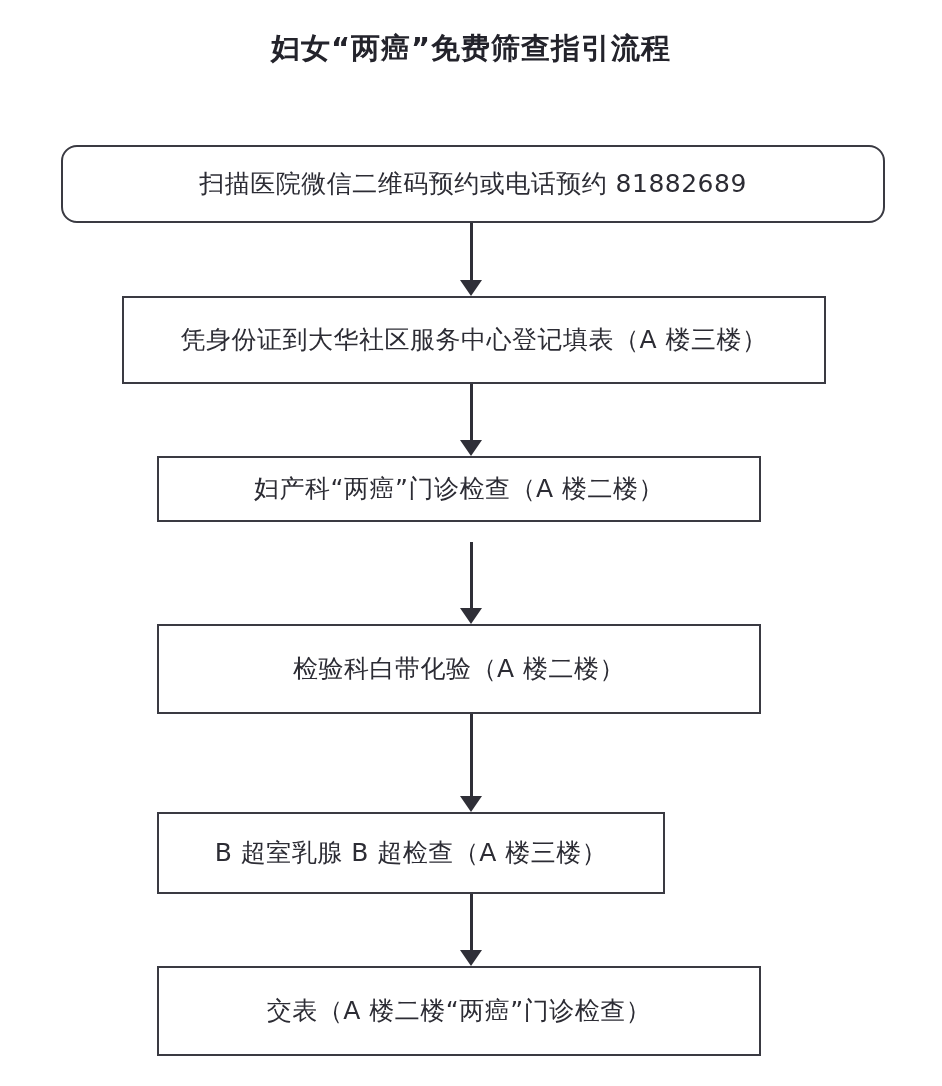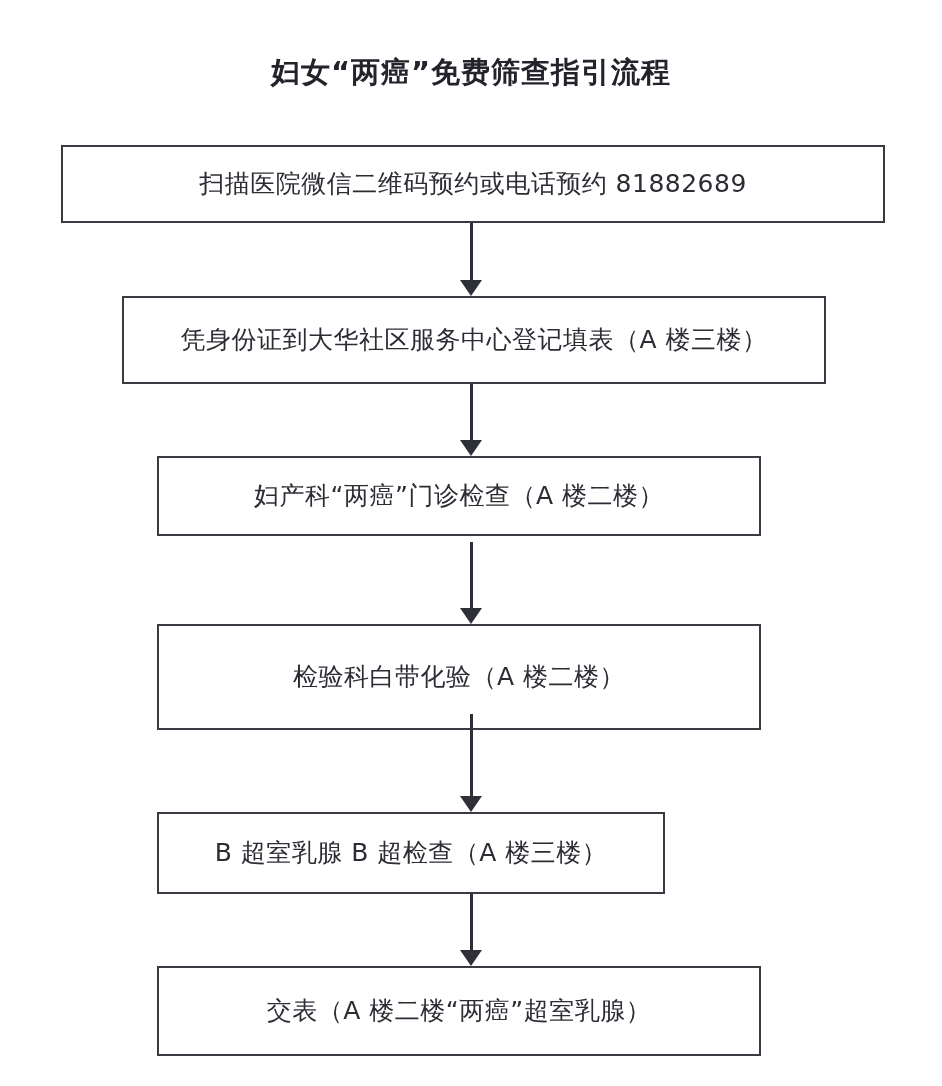--- a/index.html
+++ b/index.html
@@ -13,21 +13,21 @@
   #page {
     position: relative;
     width: 942px;
     height: 1086px;
     background: #ffffff;
     overflow: hidden;
   }
   .title {
     position: absolute;
     left: 0;
-    top: 52px;
+    top: 28px;
     width: 942px;
     text-align: center;
     font-size: 29px;
     font-weight: bold;
     color: #23232b;
     letter-spacing: 1px;
     line-height: 40px;
     white-space: nowrap;
   }
   .node {
@@ -70,62 +70,62 @@
     border-top: 16px solid #2f2f37;
   }
 </style>
 </head>
 <body>
 
 <div id="page">
 
   <div class="title">妇女“两癌”免费筛查指引流程</div>
 
-  <div class="node" id="node-0" style="left: 61px; top: 145px; width: 824px; height: 78px;">
+  <div class="node" id="node-0" style="left: 61px; top: 145px; width: 824px; height: 78px; border-radius: 16px;">
     <span class="node-label">扫描医院微信二维码预约或电话预约 81882689</span>
   </div>
 
   <div class="connector" id="conn-0" style="left: 460px; top: 223px; height: 73px;">
     <div class="shaft" style="height: 59px;"></div>
     <div class="head"></div>
   </div>
 
   <div class="node" id="node-1" style="left: 106px; top: 296px; width: 704px; height: 88px; margin-left: 16px;">
     <span class="node-label">凭身份证到大华社区服务中心登记填表（A 楼三楼）</span>
   </div>
 
   <div class="connector" id="conn-1" style="left: 460px; top: 384px; height: 72px;">
     <div class="shaft" style="height: 58px;"></div>
     <div class="head"></div>
   </div>
 
-  <div class="node" id="node-2" style="left: 157px; top: 456px; width: 604px; height: 80px;">
+  <div class="node" id="node-2" style="left: 157px; top: 456px; width: 604px; height: 66px;">
     <span class="node-label">妇产科“两癌”门诊检查（A 楼二楼）</span>
   </div>
 
   <div class="connector" id="conn-2" style="left: 460px; top: 542px; height: 82px;">
     <div class="shaft" style="height: 68px;"></div>
     <div class="head"></div>
   </div>
 
-  <div class="node" id="node-3" style="left: 157px; top: 624px; width: 604px; height: 106px;">
+  <div class="node" id="node-3" style="left: 157px; top: 624px; width: 604px; height: 90px;">
     <span class="node-label">检验科白带化验（A 楼二楼）</span>
   </div>
 
   <div class="connector" id="conn-3" style="left: 460px; top: 714px; height: 98px;">
     <div class="shaft" style="height: 84px;"></div>
     <div class="head"></div>
   </div>
 
   <div class="node" id="node-4" style="left: 157px; top: 812px; width: 508px; height: 82px;">
     <span class="node-label">B 超室乳腺 B 超检查（A 楼三楼）</span>
   </div>
 
   <div class="connector" id="conn-4" style="left: 460px; top: 894px; height: 72px;">
     <div class="shaft" style="height: 58px;"></div>
     <div class="head"></div>
   </div>
 
   <div class="node" id="node-5" style="left: 157px; top: 966px; width: 604px; height: 90px;">
-    <span class="node-label">交表（A 楼二楼“两癌”超室乳腺）</span>
+    <span class="node-label">交表（A 楼二楼“两癌”门诊检查）</span>
   </div>
 
 </div>
 
 </body></html>

